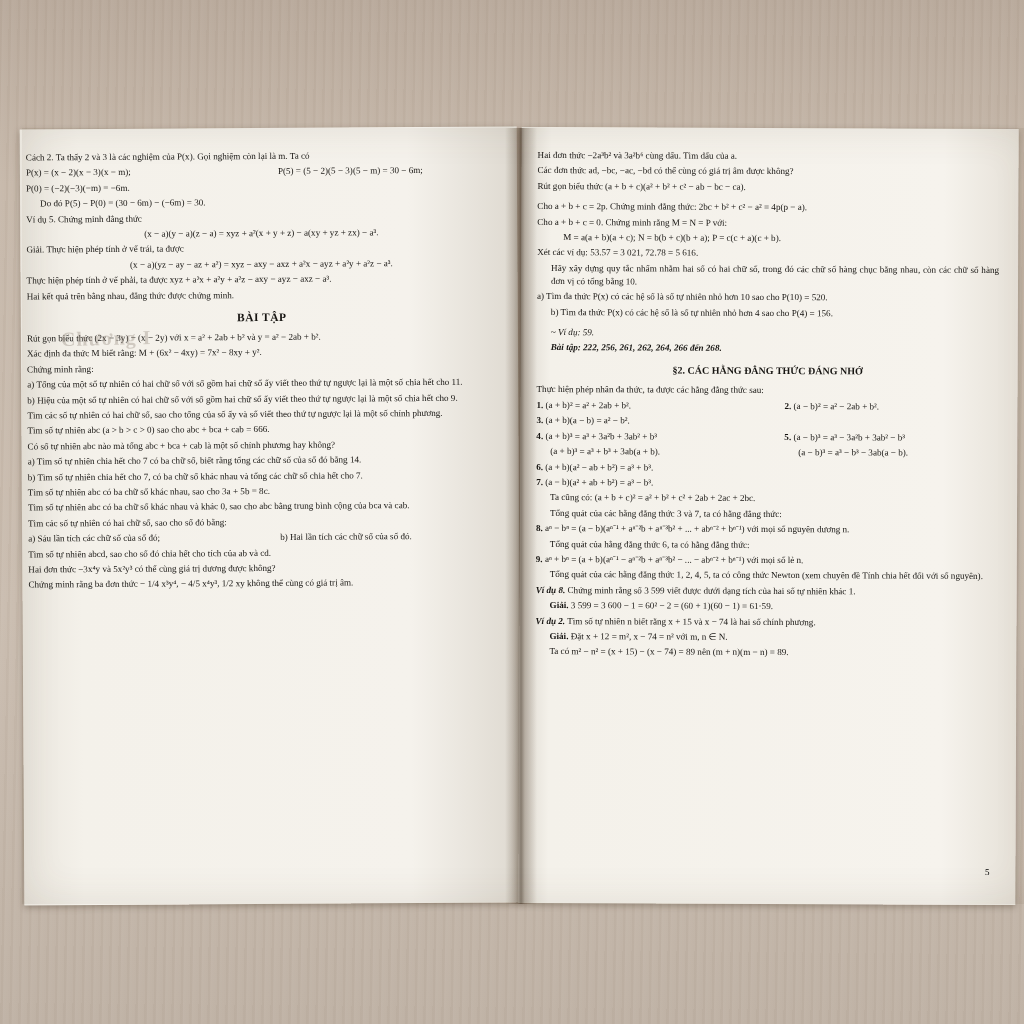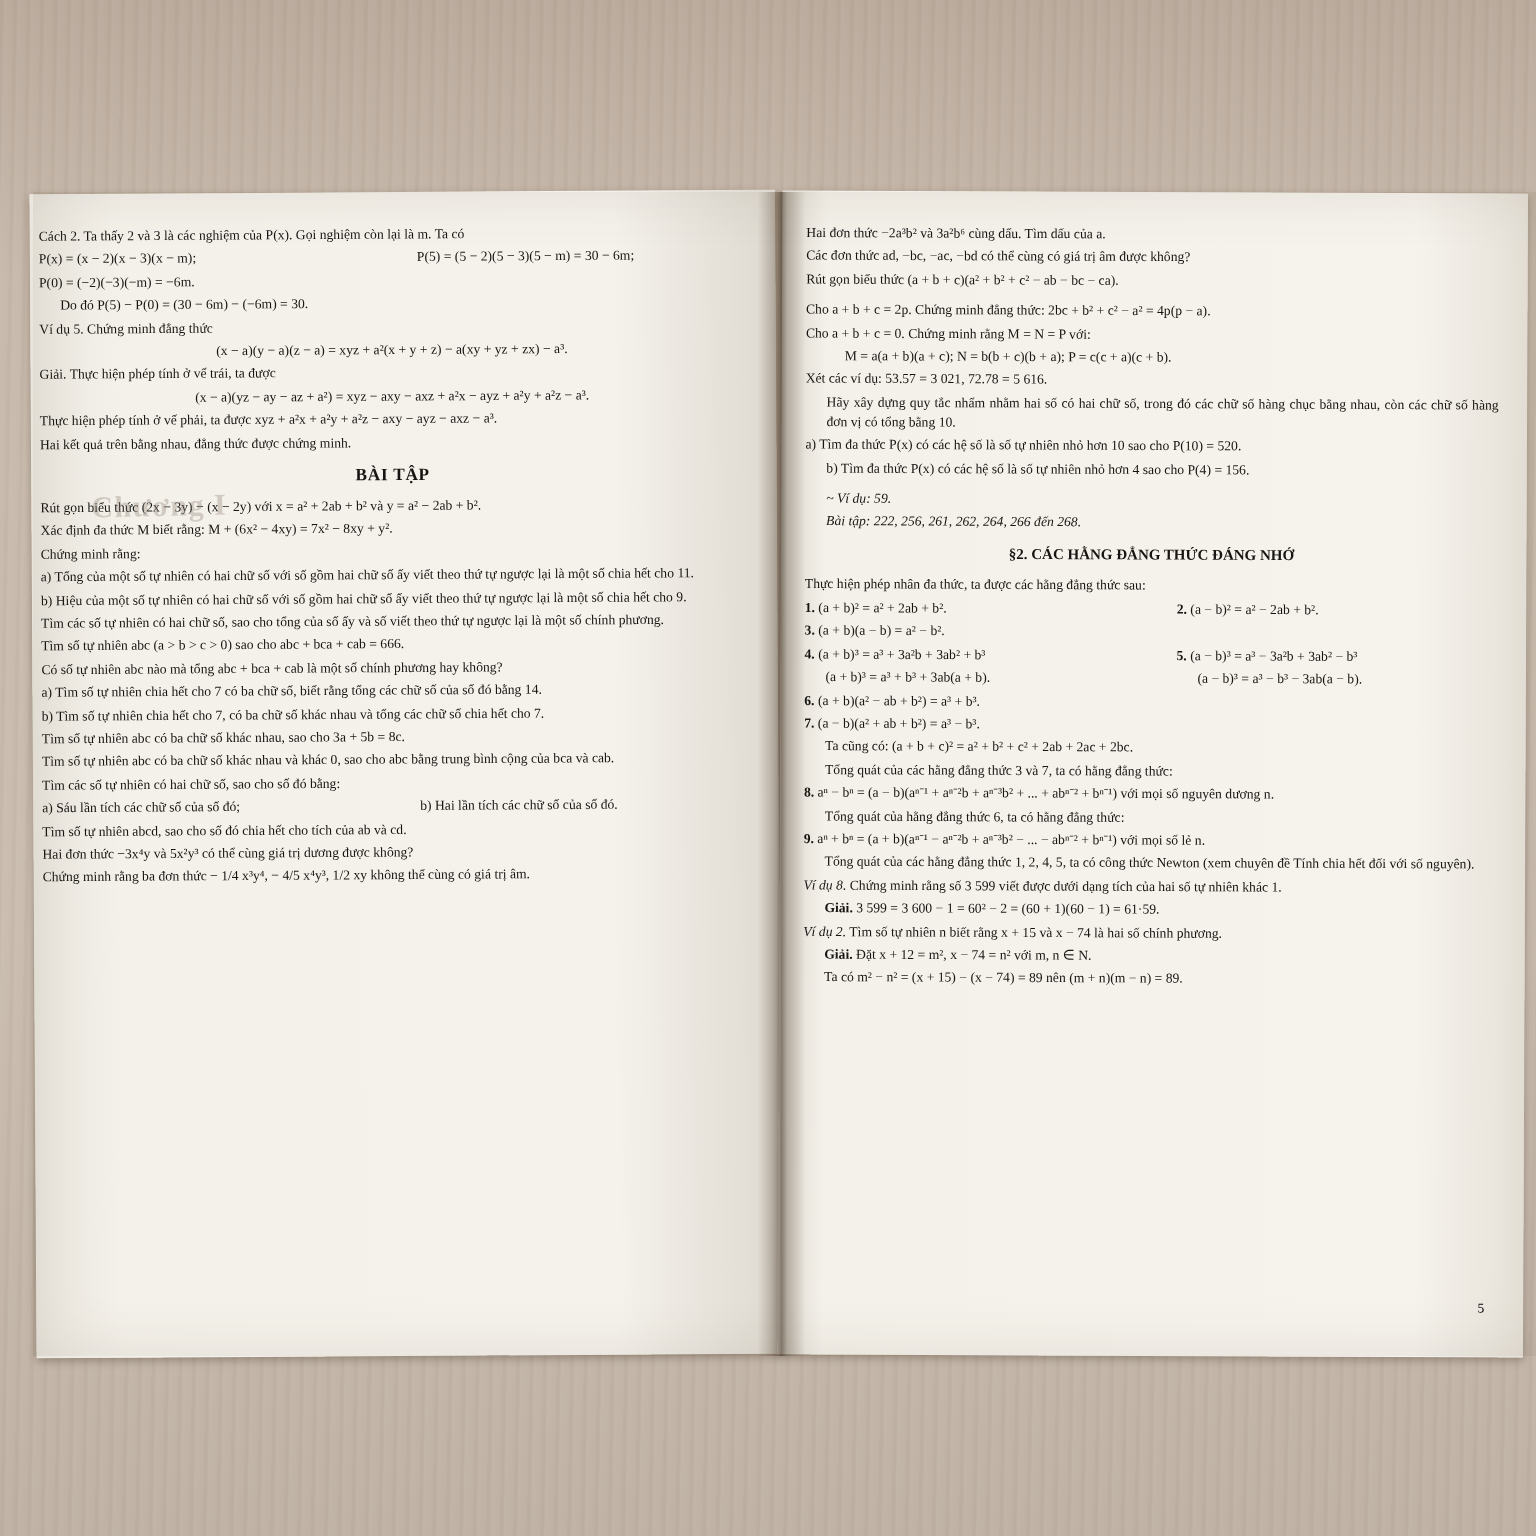--- a/index.html
+++ b/index.html
@@ -88,21 +88,21 @@
     left: 6px;
     width: 470px;
   }
   .right .content {
     left: 16px;
     width: 462px;
   }
   p { margin: 0 0 2.5px 0; }
   .b { font-weight: bold; }
   .i { font-style: italic; }
-  .bi { font-weight: normal; font-style: italic; }
+  .bi { font-weight: bold; font-style: italic; }
   .ctr { text-align: center; }
   .ind { padding-left: 14px; }
   .ind2 { padding-left: 26px; }
   .heading {
     text-align: center;
     font-weight: bold;
     font-size: 11.5px;
     letter-spacing: 0.5px;
     margin: 7px 0 6px 0;
   }

